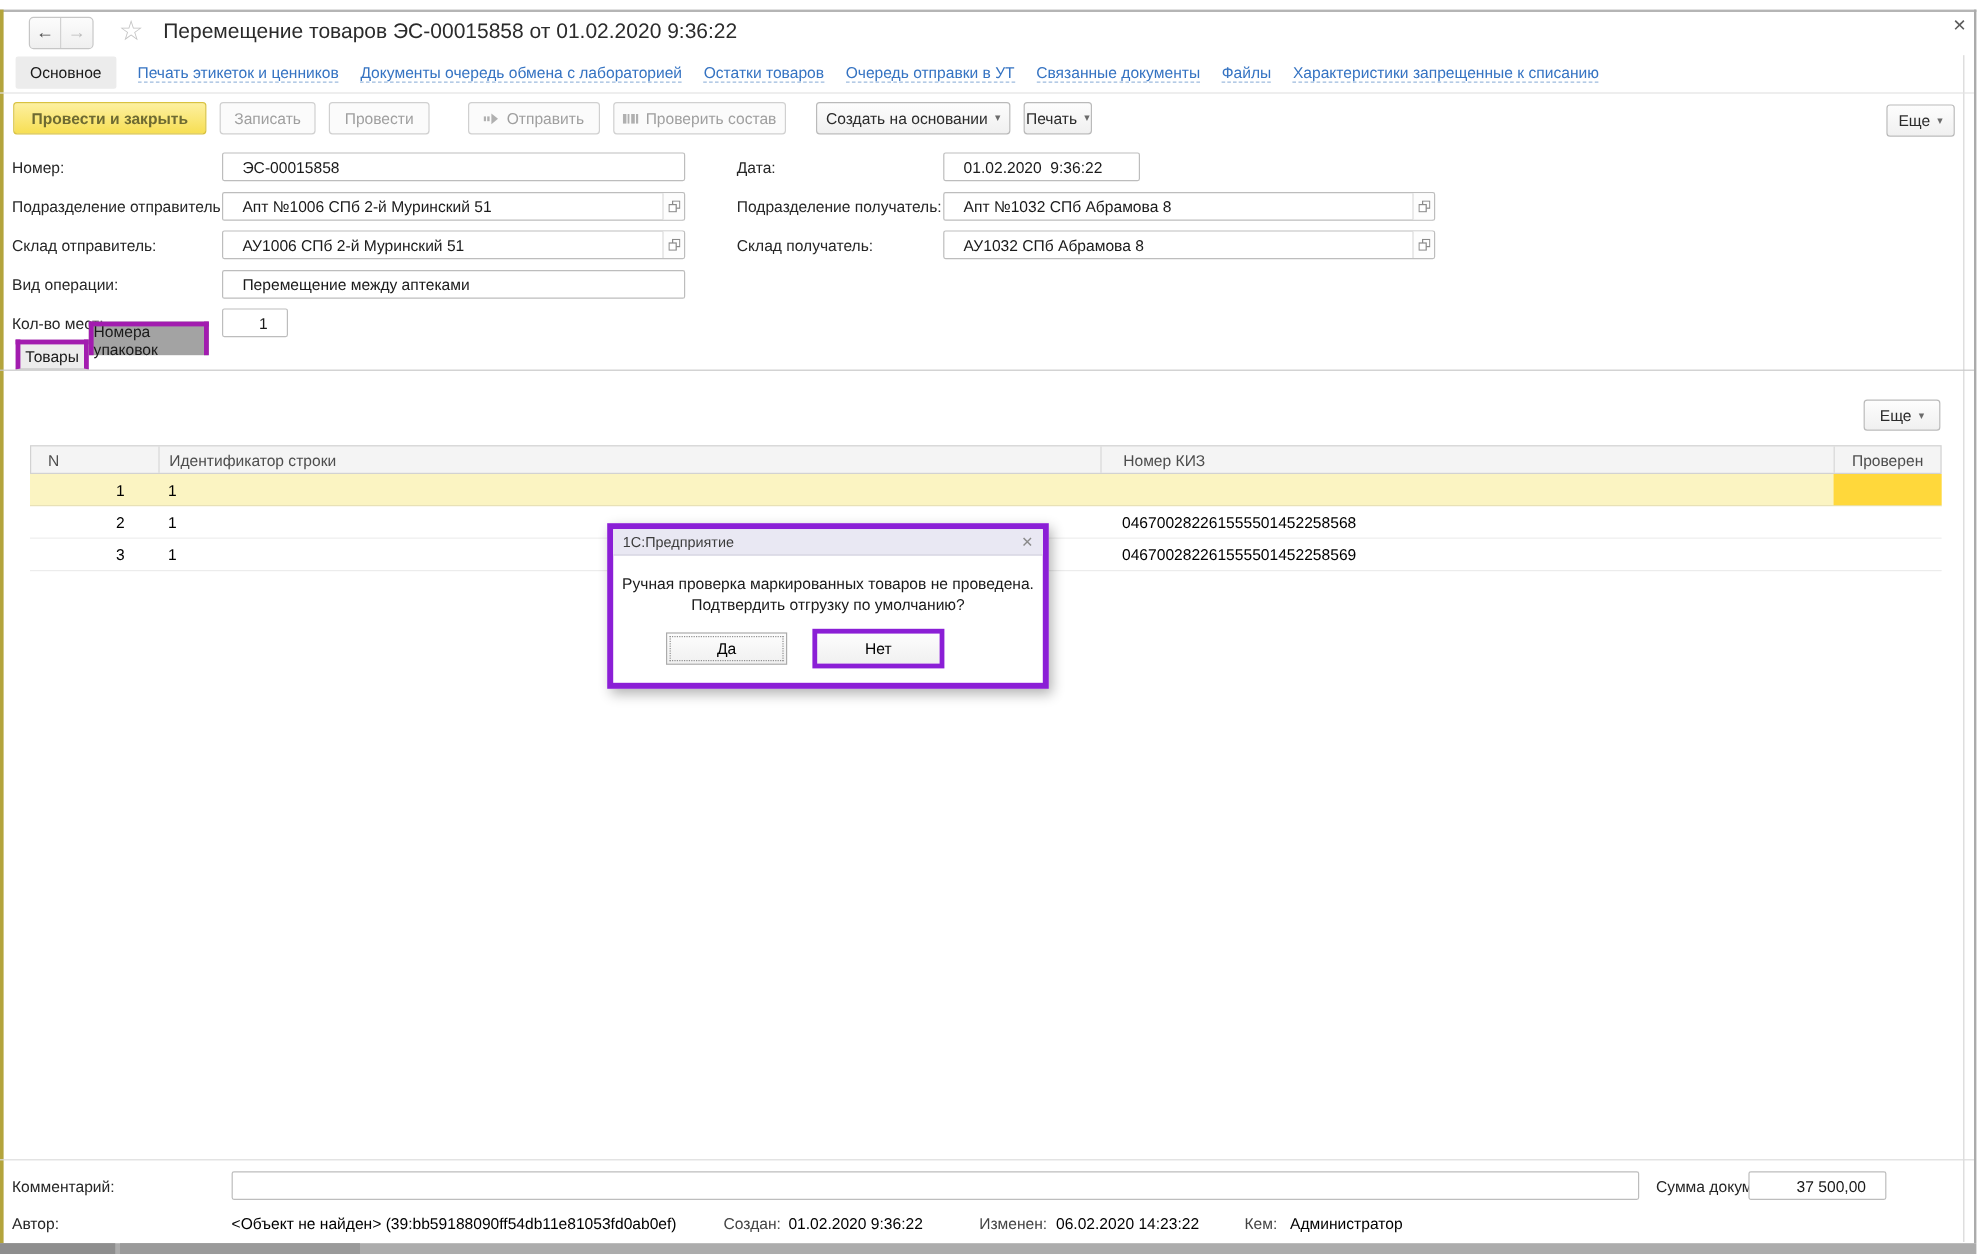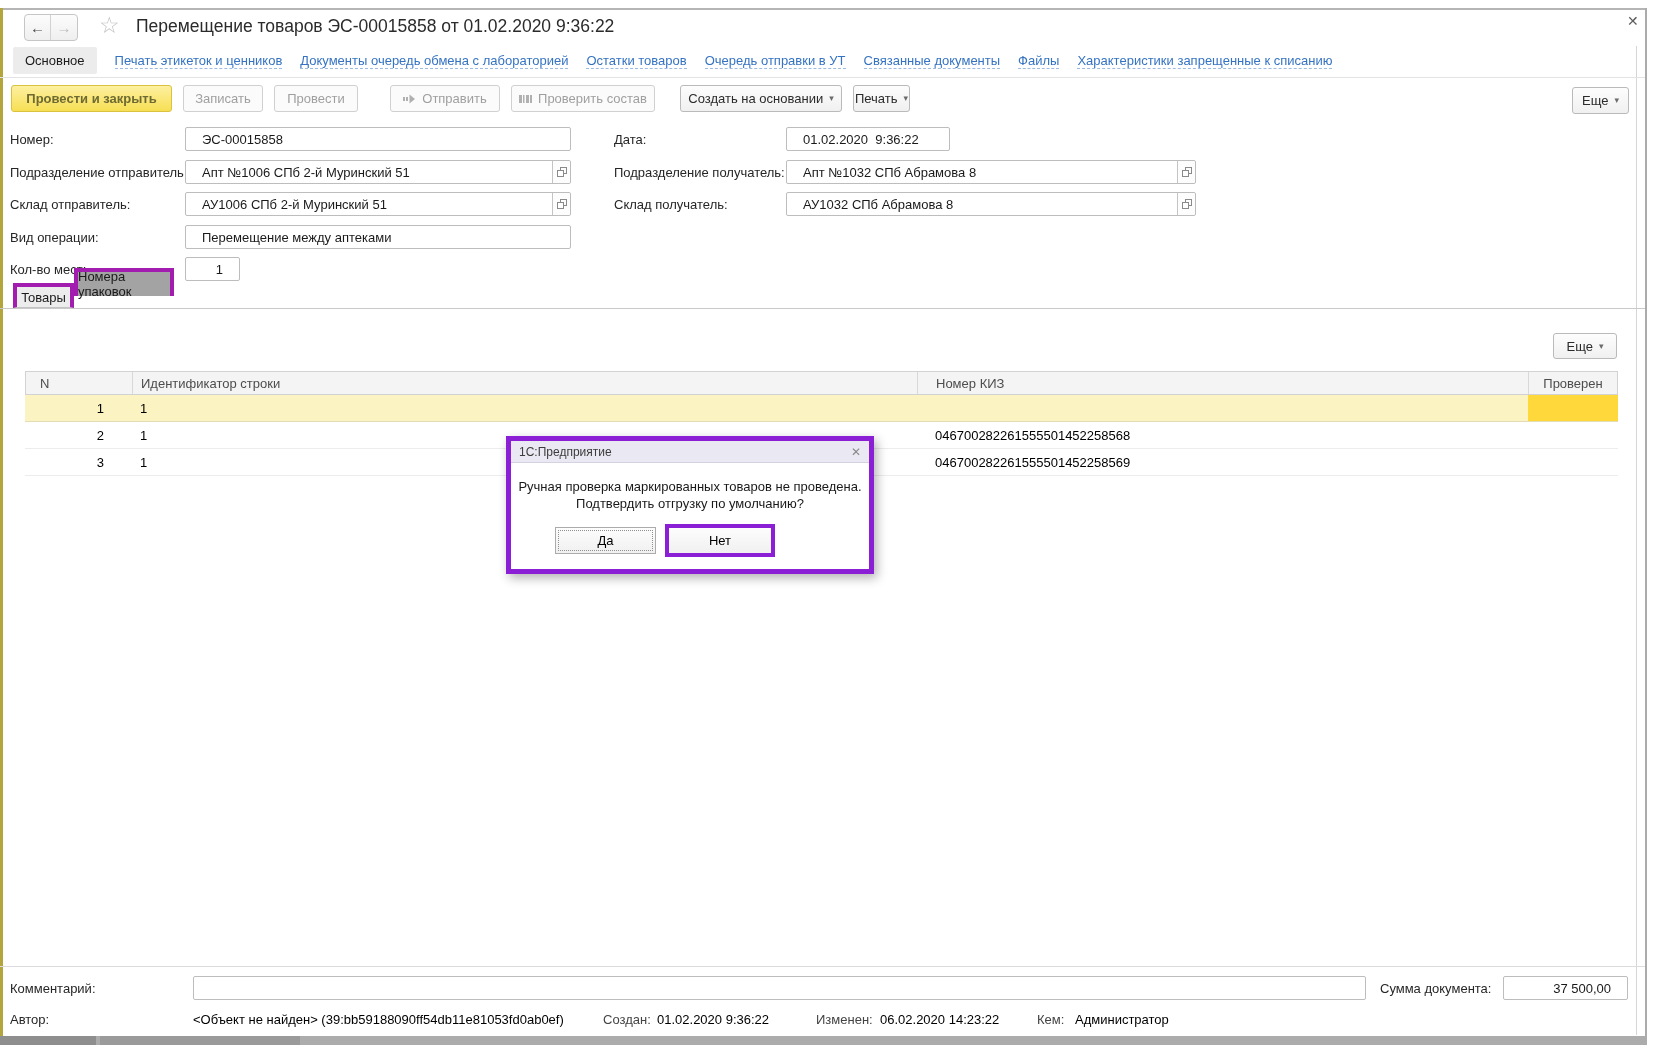--- a/index.html
+++ b/index.html
@@ -205,35 +205,35 @@
     </div>
   <div class="td" style="left:1503px;width:90px;"></div>
 </div>
 
 <div class="abs" style="left:0px;top:966px;width:1645px;height:1px;background:#dcdcdc;"></div>
 
 <div class="abs lbl" style="left:10px;top:981px;">Комментарий:</div>
 <div class="abs field" style="left:193px;top:976px;width:1173px;"></div>
 
 <div class="abs lbl" style="left:1380px;top:981px;">Сумма документа:</div>
-<div class="abs field" style="left:1503px;top:976px;width:125px;justify-content:flex-end;">37 500,00</div>
+<div class="abs field" style="left:1457px;top:976px;width:115px;justify-content:flex-end;">37 500,00</div>
 
 <div class="abs lbl" style="left:10px;top:1012px;">Автор:</div>
 <div class="abs lbl" style="left:193px;top:1012px;color:#000;">&lt;Объект не найден&gt; (39:bb59188090ff54db11e81053fd0ab0ef)</div>
 <div class="abs lbl" style="left:603px;top:1012px;color:#444;">Создан:</div>
 <div class="abs lbl" style="left:657px;top:1012px;color:#000;">01.02.2020 9:36:22</div>
 <div class="abs lbl" style="left:816px;top:1012px;color:#444;">Изменен:</div>
 <div class="abs lbl" style="left:880px;top:1012px;color:#000;">06.02.2020 14:23:22</div>
 <div class="abs lbl" style="left:1037px;top:1012px;color:#444;">Кем:</div>
 <div class="abs lbl" style="left:1075px;top:1012px;color:#000;">Администратор</div>
 
 <div class="abs" style="left:506px;top:436px;width:368px;height:138px;border:5px solid #8b1fd6;background:#fff;z-index:10;box-shadow:3px 4px 10px rgba(0,0,0,0.3);">
   <div style="height:22px;background:#e9e8f3;border-bottom:1px solid #d4d2e0;display:flex;align-items:center;padding:0 8px;">
     <span style="font-size:12px;color:#3c3c3c;flex:1;">1С:Предприятие</span>
     <span style="font-size:12px;color:#8a8a8a;cursor:pointer;">✕</span>
   </div>
   <div style="text-align:center;margin-top:15px;font-size:13px;color:#1a1a1a;line-height:17px;">
     <div>Ручная проверка маркированных товаров не проведена.</div>
     <div>Подтвердить отгрузку по умолчанию?</div>
   </div>
   <button style="position:absolute;left:44px;top:86px;width:101px;height:27px;background:linear-gradient(#fdfdfd,#f0f0f0);border:1px solid #ababab;outline:1px dotted #8f8f8f;outline-offset:-4px;font-size:13px;font-family:inherit;cursor:pointer;">Да</button>
-  <button style="position:absolute;left:154px;top:83px;width:110px;height:33px;background:linear-gradient(#fdfdfd,#f0f0f0);border:4px solid #8b1fd6;font-size:13px;font-family:inherit;cursor:pointer;">Нет</button>
+  <button style="position:absolute;left:166px;top:83px;width:110px;height:33px;background:linear-gradient(#fdfdfd,#f0f0f0);border:4px solid #8b1fd6;font-size:13px;font-family:inherit;cursor:pointer;">Нет</button>
 </div>
 
 </body></html>

